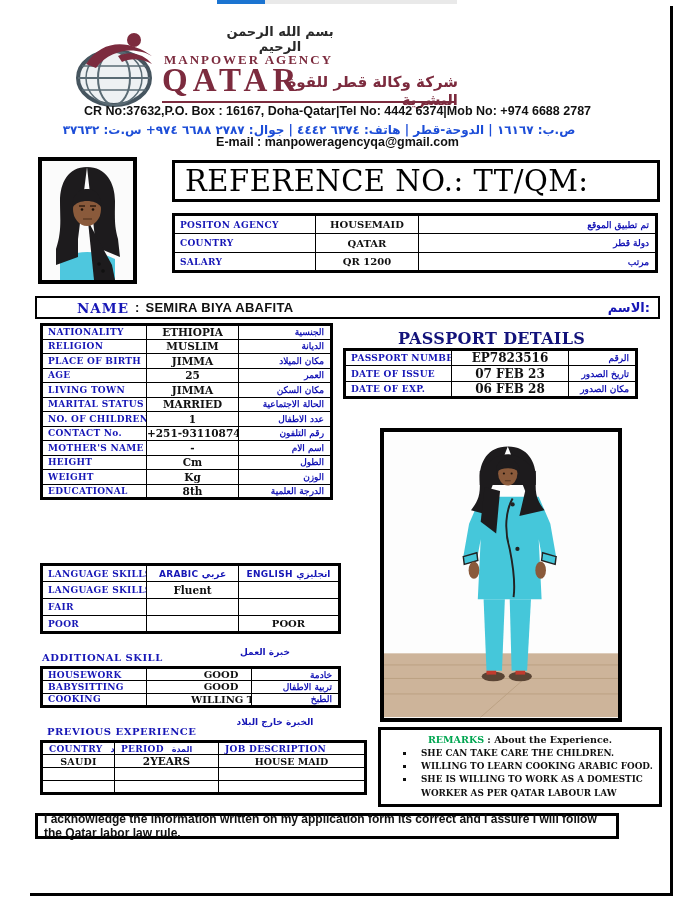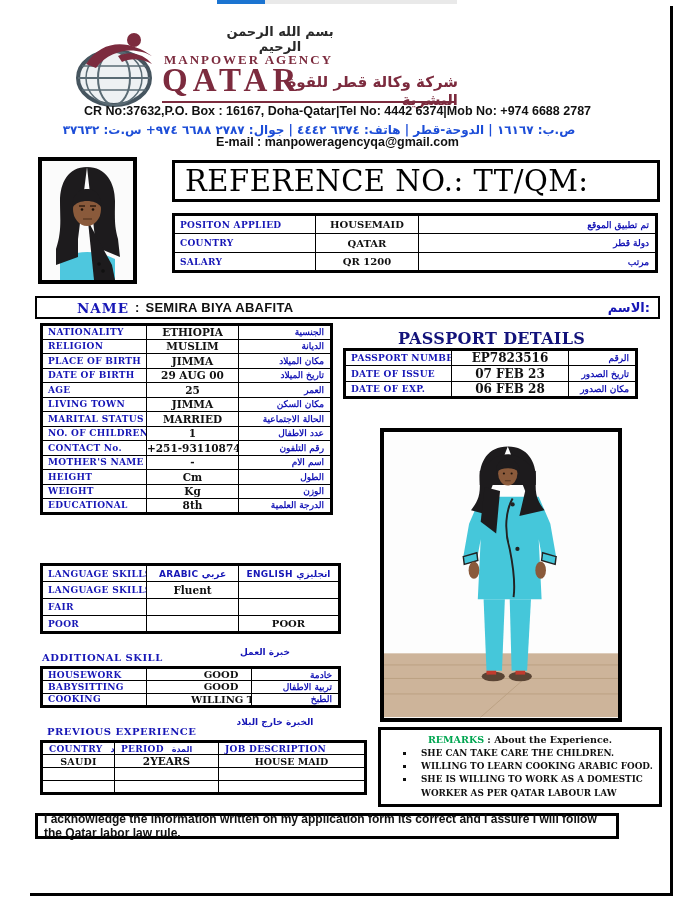--- a/index.html
+++ b/index.html
@@ -170,21 +170,21 @@
   </div>
 
   <table class="doc pos-table">
     <colgroup>
         <col style="width:142px">
         <col style="width:103px">
         <col>
       </colgroup>
     <tbody>
         <tr>
-          <td class="col-1">POSITON APPLIED</td>
+          <td class="col-1">POSITON AGENCY</td>
           <td class="col-2">HOUSEMAID</td>
           <td class="col-3">تم تطبيق الموقع</td>
         </tr>
         <tr>
           <td class="col-1">COUNTRY</td>
           <td class="col-2">QATAR</td>
           <td class="col-3">دولة قطر</td>
         </tr>
         <tr>
           <td class="col-1">SALARY</td>
@@ -215,25 +215,20 @@
         </tr>
         <tr>
           <td class="col-1">RELIGION</td>
           <td class="col-2">MUSLIM</td>
           <td class="col-3">الديانة</td>
         </tr>
         <tr>
           <td class="col-1">PLACE OF BIRTH</td>
           <td class="col-2">JIMMA</td>
           <td class="col-3">مكان الميلاد</td>
-        </tr>
-        <tr>
-          <td class="col-1">DATE OF BIRTH</td>
-          <td class="col-2">29 AUG 00</td>
-          <td class="col-3">تاريخ الميلاد</td>
         </tr>
         <tr>
           <td class="col-1">AGE</td>
           <td class="col-2">25</td>
           <td class="col-3">العمر</td>
         </tr>
         <tr>
           <td class="col-1">LIVING TOWN</td>
           <td class="col-2">JIMMA</td>
           <td class="col-3">مكان السكن</td>

